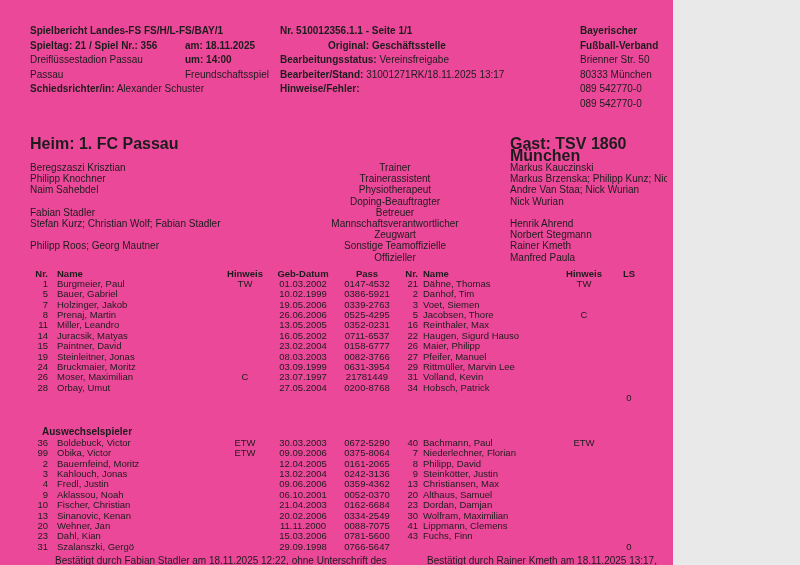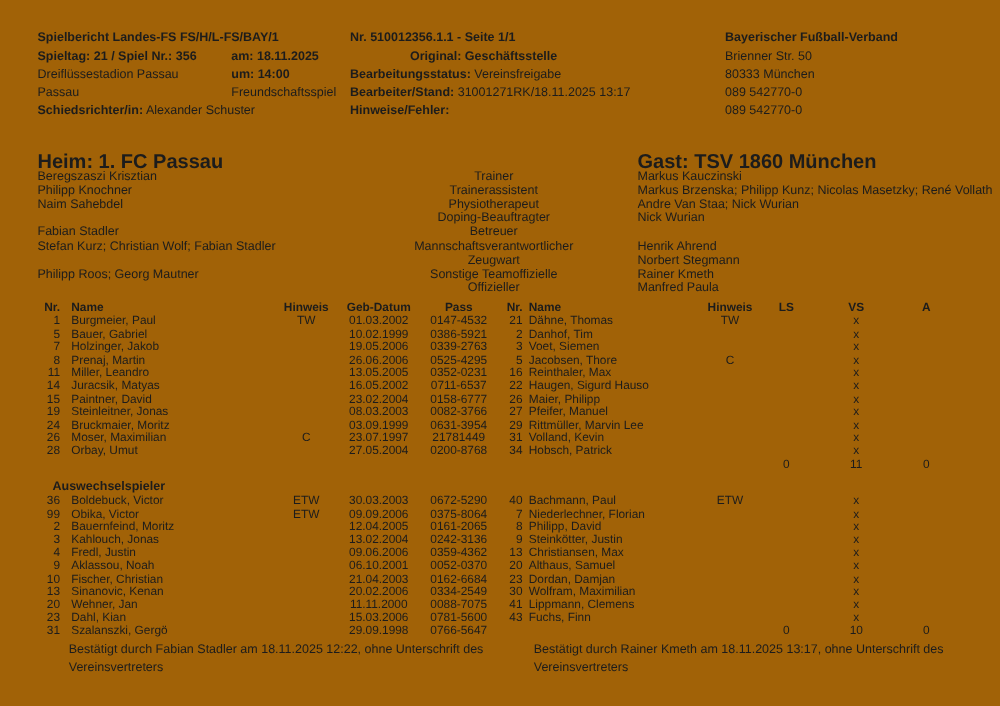--- a/index.html
+++ b/index.html
@@ -1,17 +1,17 @@
 <!DOCTYPE html>
 <html><head>
 <meta charset="utf-8">
 <style>
   html,body{margin:0;padding:0;background:#e9e9e9;}
   .page{
-    width:800px;height:565px;background:#a16207;color:#1c1c1c;
+    width:673px;height:565px;background:#ec4899;color:#1c1c1c;
     font-family:"Liberation Sans","DejaVu Sans",sans-serif;
     box-sizing:border-box;padding:24px 6px 0 30px;overflow:hidden;position:relative;
   }
   .b{font-weight:bold;}
   
   .hdr{display:grid;grid-template-columns:250px 300px 1fr;font-size:10px;line-height:14.5px;}
   .hl-row{display:grid;grid-template-columns:155px 1fr;}
   .indent{margin-left:48px;}
   
   .off-titles{display:grid;grid-template-columns:250px 230px 1fr;font-size:16px;line-height:12px;margin-top:27px;}
@@ -20,21 +20,21 @@
   .off-cell{white-space:nowrap;overflow:hidden;}
   
   .t-row{display:grid;grid-template-columns:18px 172px 50px 66px 62px 20px 146px 40px 50px 62px 50px;
          font-size:9.5px;line-height:10.4px;min-height:10.4px;}
   .th{margin-top:5px;line-height:11px;min-height:11px;}
   .c{display:block;min-height:10.4px;white-space:nowrap;}
   .nr,.nr2{text-align:right;}
   .name{padding-left:9px;}
   .name2{padding-left:5px;}
   .hw,.geb,.pass,.hw2,.ls,.vs,.a{text-align:center;}
-  .subs-title{font-size:10px;line-height:11px;margin-top:7px;margin-left:12px;}
+  .subs-title{font-size:10px;line-height:11px;margin-top:22px;margin-left:12px;}
   #subs{margin-top:1px;}
   
   .footer{display:grid;grid-template-columns:372px 1fr;padding-left:25px;margin-top:1px;
           font-size:10px;line-height:15px;}
   .footer>div{max-width:350px;}
 </style>
 </head>
 <body>
 
 <div class="page">

